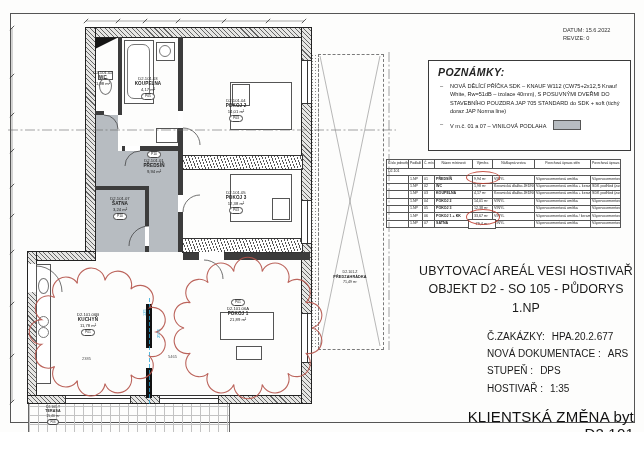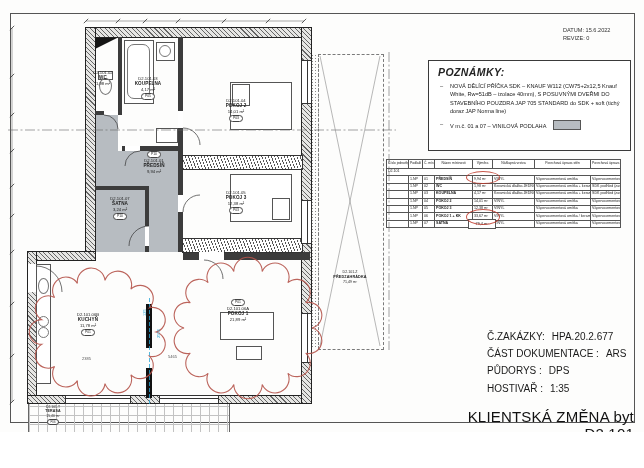--- a/index.html
+++ b/index.html
@@ -356,22 +356,26 @@
             <td>Vápenocementová omítka</td>
             <td>Vápenocementová omítka</td>
           </tr>
         </tbody>
     </table>
   </div>
   <div class="totalbox">79,4 m²</div>
   <div class="redellipse" style="left:466px;top:171px;width:32px;height:11px;"></div>
   <div class="redellipse" style="left:466px;top:209px;width:32px;height:14px;"></div>
 
+  <div class="tbtitle">
+    <div>UBYTOVACÍ AREÁL VESI HOSTIVAŘ</div>
+    <div>OBJEKT D2 - SO 105 - PŮDORYS 1.NP</div>
+  </div>
 
   <div class="tbfields">
     <div class="fld"><span>Č.ZAKÁZKY:</span><span class="v">HPA.20.2.677</span></div>
-    <div class="fld"><span>ČÁST DOKUMENTACE :</span><span class="v">ARS</span></div>
-    <div class="fld"><span>PŮDORYS :</span><span class="v">DPS</span></div>
+    <div class="fld"><span>NOVÁ DOKUMENTACE :</span><span class="v">ARS</span></div>
+    <div class="fld"><span>STUPEŇ :</span><span class="v">DPS</span></div>
     <div class="fld"><span>HOSTIVAŘ :</span><span class="v">1:35</span></div>
   </div>
 
   <div class="tbchange">KLIENTSKÁ ZMĚNA byt D2.101</div>
 </div>
 
 </body></html>

